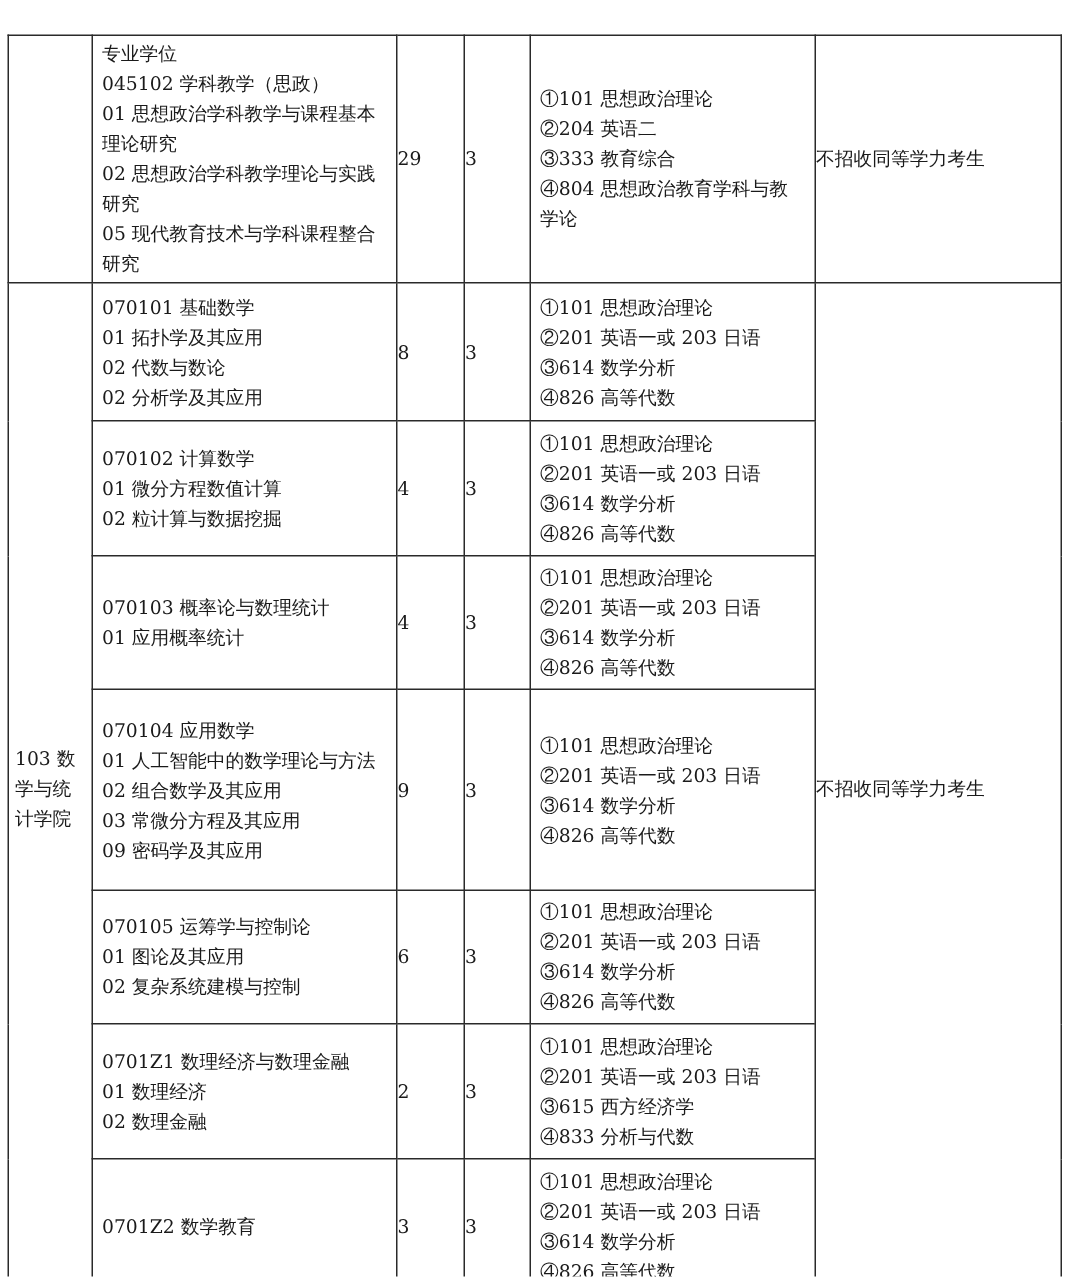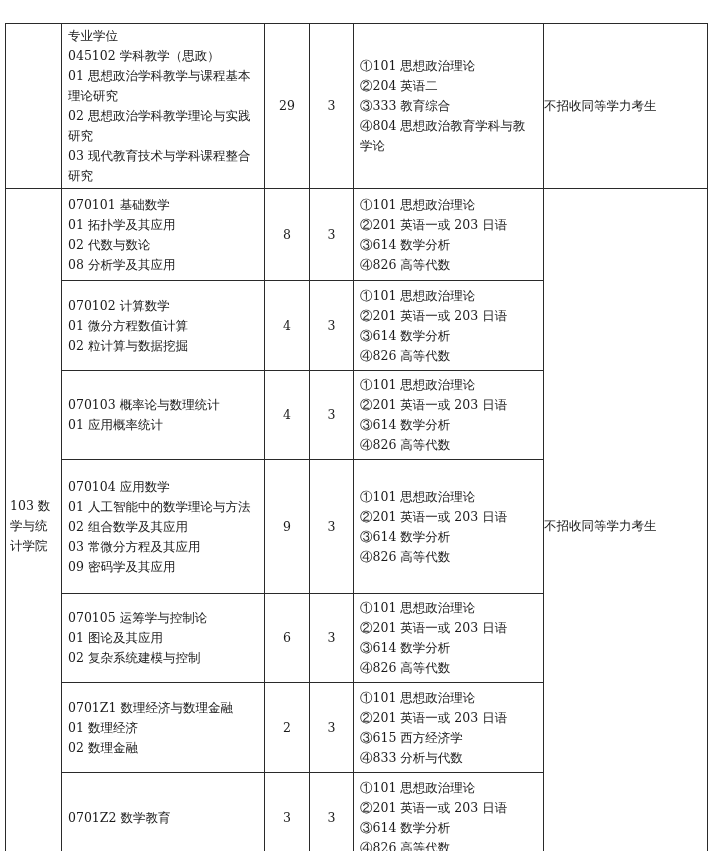--- a/index.html
+++ b/index.html
@@ -2,21 +2,21 @@
 <html><head>
 <meta charset="utf-8">
 <style>
   html, body { margin: 0; padding: 0; background: #ffffff; }
   body { width: 712px; height: 851px; position: relative; overflow: hidden;
          font-family: "DejaVu Serif", "Liberation Serif", serif; color: #1a1a1a; }
   .tbl { position: absolute; left: 5px; top: 23px; border-collapse: collapse; table-layout: fixed; }
   .tbl td { border: 1.5px solid #2a2a2a; padding: 0; vertical-align: middle; font-size: 12.5px; line-height: 20px; }
   .tbl td.dept { text-align: left; padding: 0 4px; }
   .tbl td.major { padding: 2px 6px; }
-  .tbl td.num { text-align: center; }
+  .tbl td.num { text-align: left; }
   .tbl td.exam { padding: 2px 6px; }
   .tbl td.note { text-align: left; }
   .line { display: block; white-space: nowrap; }
   .wrap { display: block; white-space: normal; word-break: break-all; }
 </style>
 </head>
 <body>
 
 <table class="tbl">
   <colgroup>
@@ -29,42 +29,42 @@
   </colgroup>
 
   <tbody>
       <tr style="height:161px">
     <td class="dept"></td>
     <td class="major">
       <span class="line">专业学位</span>
       <span class="line">045102 学科教学（思政）</span>
       <span class="wrap">01 思想政治学科教学与课程基本理论研究</span>
       <span class="wrap">02 思想政治学科教学理论与实践研究</span>
-      <span class="wrap">03 现代教育技术与学科课程整合研究</span>
+      <span class="wrap">05 现代教育技术与学科课程整合研究</span>
     </td>
     <td class="num">29</td>
     <td class="num">3</td>
     <td class="exam">
       <span class="line">①101  思想政治理论</span>
       <span class="line">②204  英语二</span>
       <span class="line">③333  教育综合</span>
       <span class="wrap">④804  思想政治教育学科与教学论</span>
     </td>
     <td class="note">不招收同等学力考生</td>
   </tr>
 
   <tr style="height:92px">
     <td class="dept" rowspan="7">
       <span class="wrap">103 数学与统计学院</span>
     </td>
     <td class="major">
       <span class="line">070101 基础数学</span>
       <span class="line">01  拓扑学及其应用</span>
       <span class="line">02  代数与数论</span>
-      <span class="line">08  分析学及其应用</span>
+      <span class="line">02  分析学及其应用</span>
     </td>
     <td class="num">8</td>
     <td class="num">3</td>
     <td class="exam">
       <span class="line">①101  思想政治理论</span>
       <span class="line">②201  英语一或 203 日语</span>
       <span class="line">③614  数学分析</span>
       <span class="line">④826  高等代数</span>
     </td>
     <td class="note" rowspan="7">不招收同等学力考生</td>

